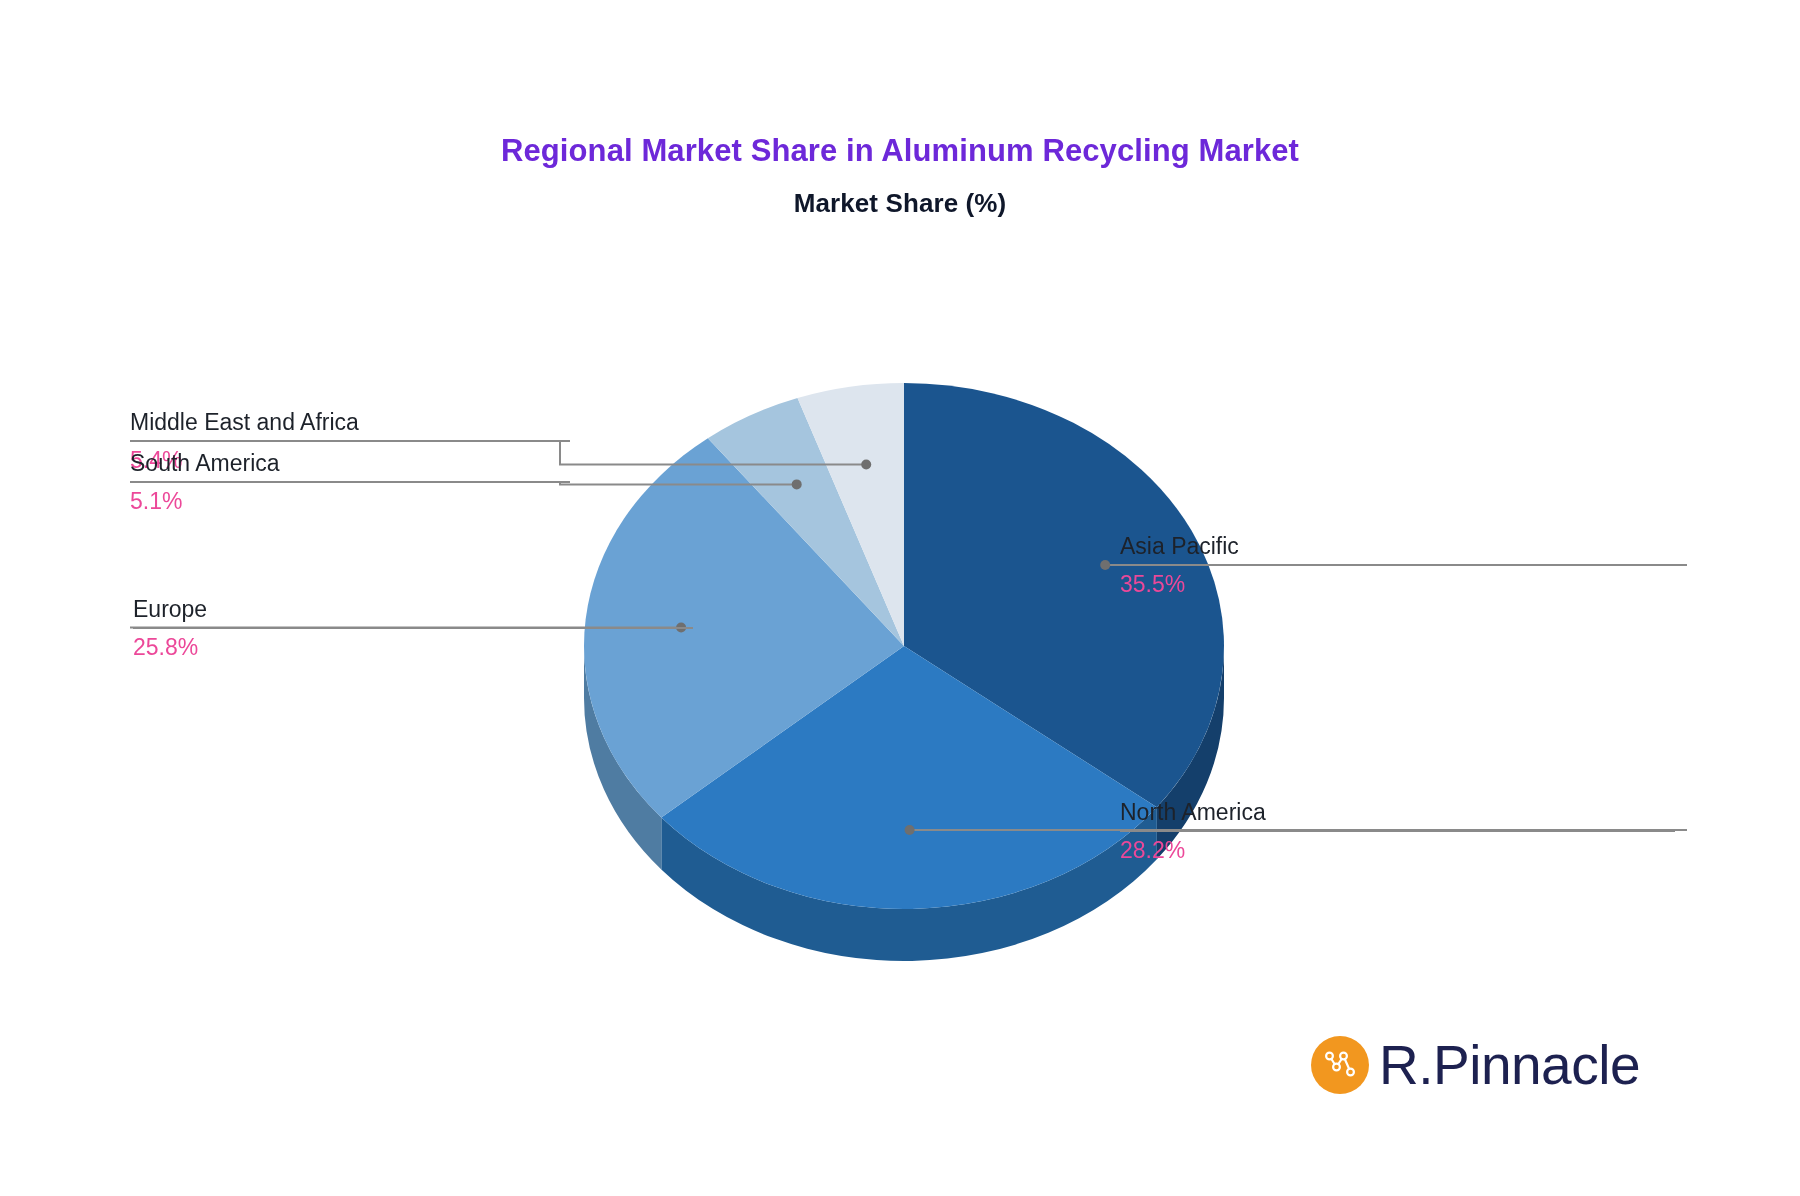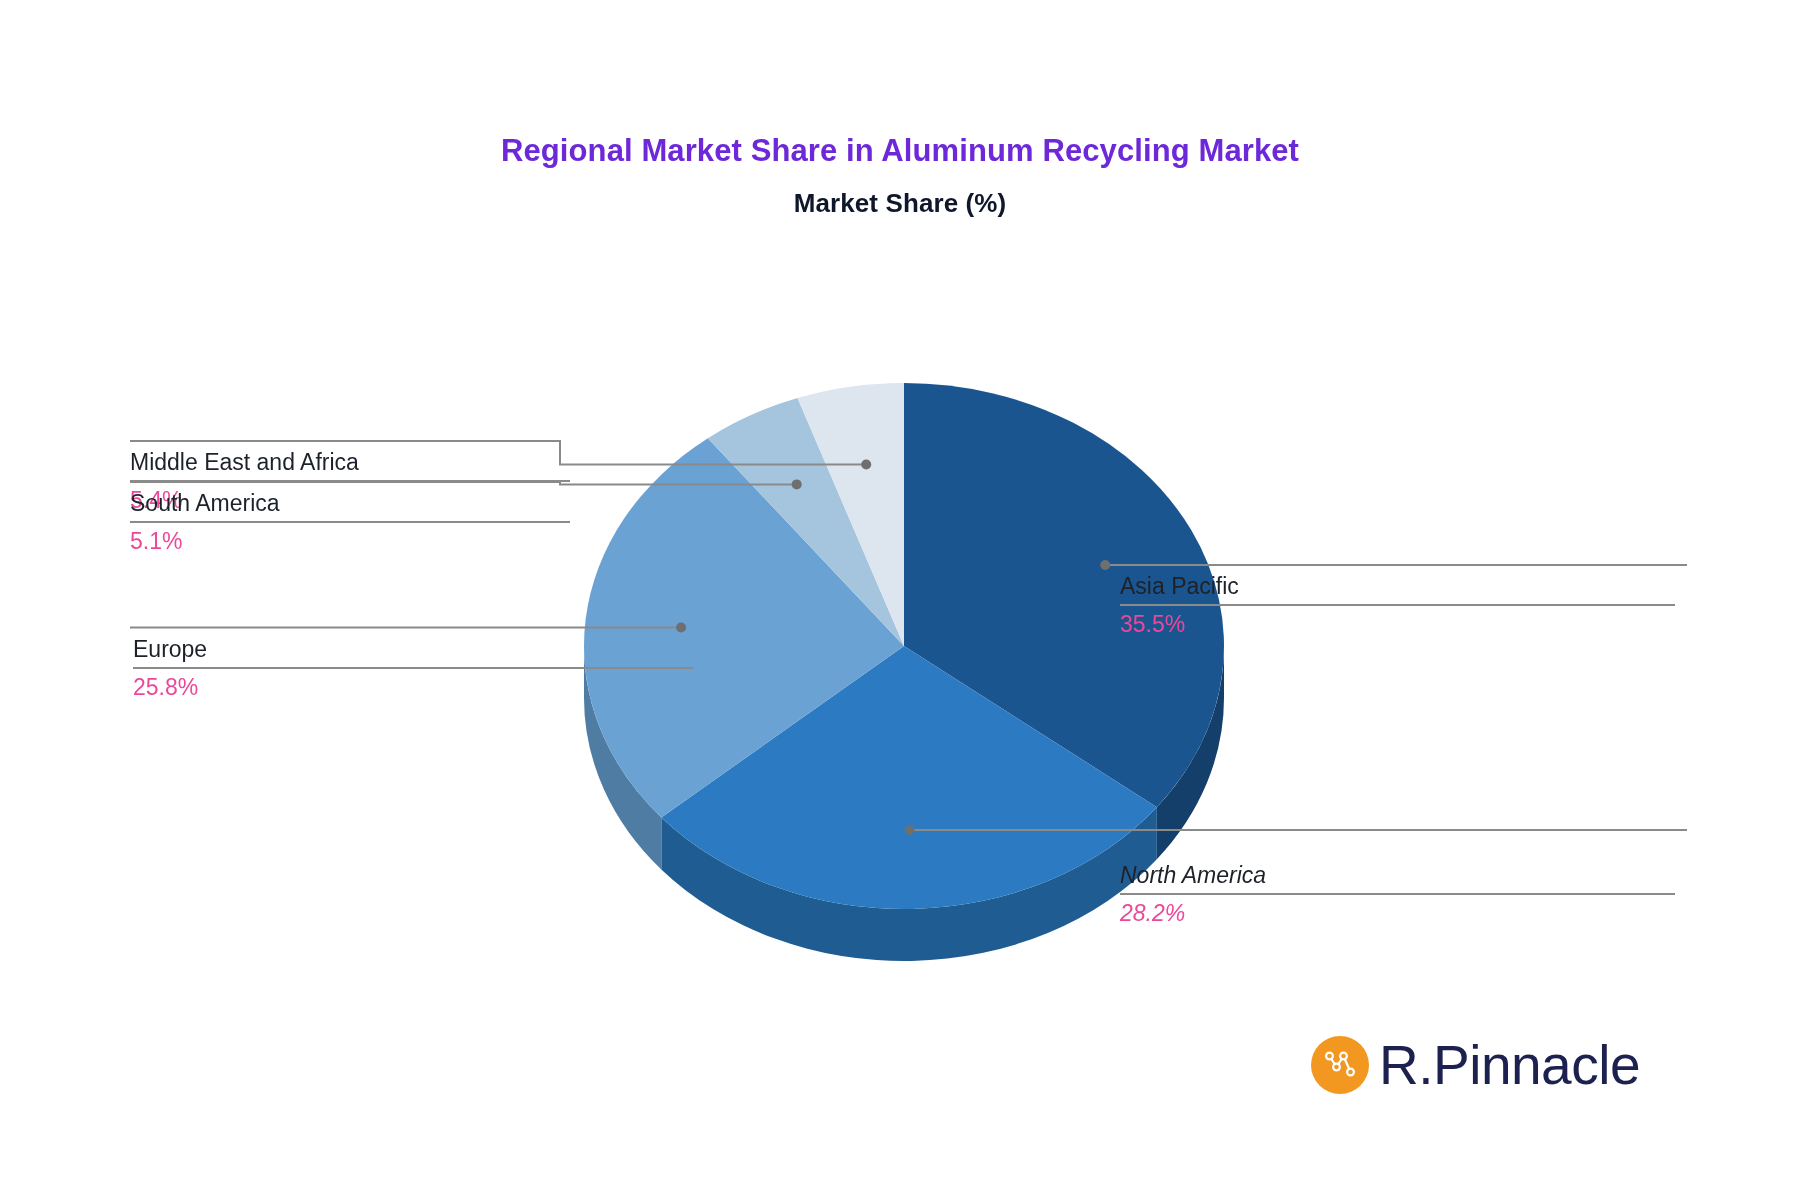--- a/index.html
+++ b/index.html
@@ -48,21 +48,20 @@
   #pie-svg {
     position: absolute;
     left: 0;
     top: 0;
   }
 
   
   .callout {
     position: absolute;
     width: 430px;
-    margin-top: 40px;
   }
   .callout .c-name {
     font-size: 23px;
     color: #1d222a;
     line-height: 30px;
     white-space: nowrap;
   }
   .callout .c-rule {
     height: 2px;
     background: #8a8a8a;
@@ -174,21 +173,21 @@
     <div class="c-rule"></div>
     <div class="c-val">25.8%</div>
   </div>
 
   <div class="callout right" id="callout-ap" style="top: 531.007px;">
     <div class="c-name">Asia Pacific</div>
     <div class="c-rule"></div>
     <div class="c-val">35.5%</div>
   </div>
 
-  <div class="callout right" id="callout-na" style="top: 820px; font-style: italic;">
+  <div class="callout right" id="callout-na" style="top: 797px;">
     <div class="c-name">North America</div>
     <div class="c-rule"></div>
     <div class="c-val">28.2%</div>
   </div>
 
   <div class="logo">
     <div class="logo-mark">
       <svg width="40" height="40" viewBox="0 0 40 40" aria-hidden="true">
         <g stroke="#ffffff" stroke-width="2.2" fill="none">
           <path d="M9.5 11 L16.5 22 L23.5 11 L30.5 27"></path>

